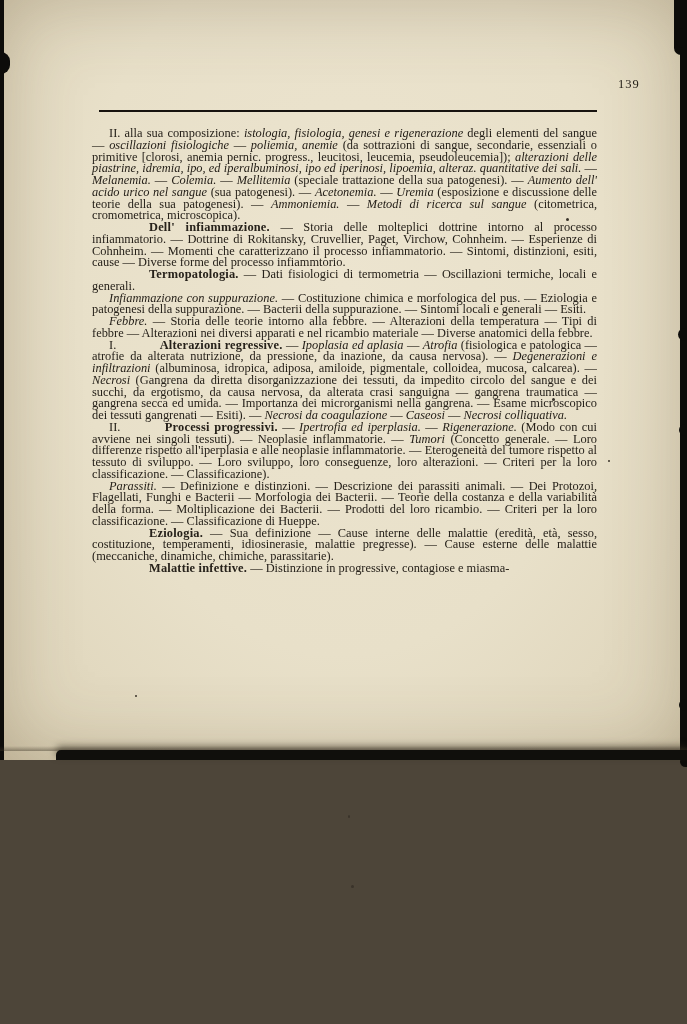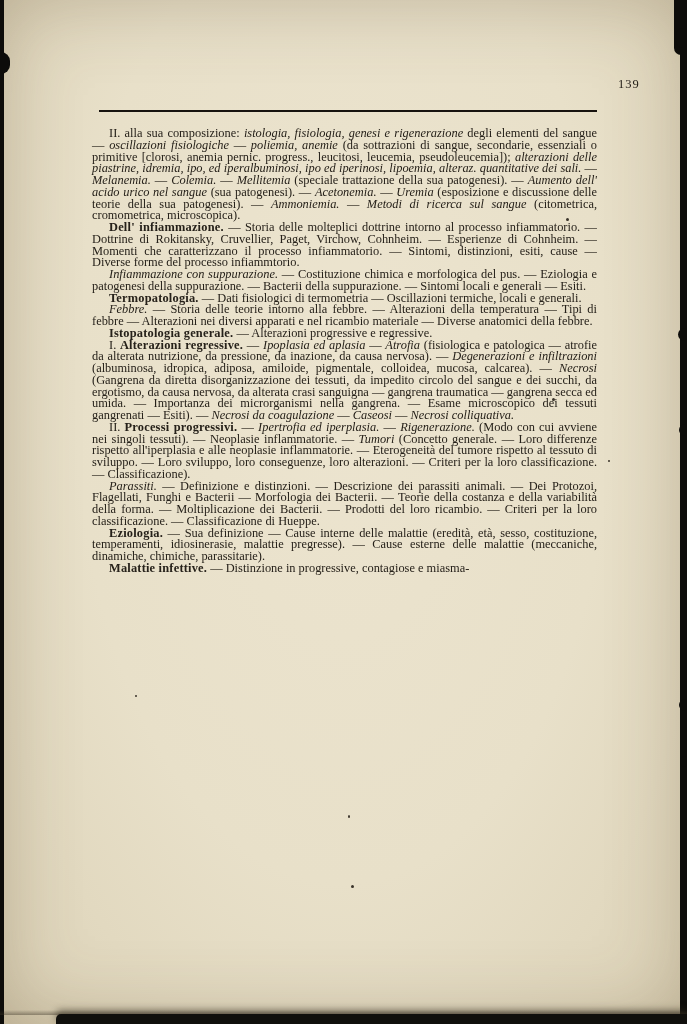--- a/index.html
+++ b/index.html
@@ -1,18 +1,18 @@
 <!DOCTYPE html>
 <html><head>
 <meta charset="utf-8">
 <style>
   html,body{margin:0;padding:0;}
   body{width:687px;height:1024px;overflow:hidden;background:#4d4539;}
   .scan{
-    position:relative;width:687px;height:1024px;
+    position:relative;width:687px;height:760px;
     background:radial-gradient(ellipse at 50% 38%, #ece4cf 0%, #e8e0c9 55%, #dcd2b7 100%);
     box-shadow:inset 0 0 80px rgba(92,74,44,0.30);
     font-family:"Liberation Serif","DejaVu Serif",serif;
     color:#26211a;
   }
   .edge-left{position:absolute;left:0;top:0;width:4px;height:100%;background:#0d0c0a;}
   .edge-right{position:absolute;right:0;top:0;width:7px;height:100%;background:#0d0c0a;}
   .edge-right-top{position:absolute;right:0;top:0;width:13px;height:55px;background:#0d0c0a;border-radius:0 0 0 7px;}
   .bump{position:absolute;right:0;background:#0d0c0a;border-radius:7px 0 0 7px;}
   .bump.b1{top:28px;height:20px;width:11px;}
@@ -21,21 +21,21 @@
   .bump.b4{top:699px;height:12px;width:8px;}
   .bump.b5{top:756px;height:11px;width:7px;}
   .corner-mark{position:absolute;left:0;top:52px;width:10px;height:22px;background:#0d0c0a;border-radius:0 9px 9px 0;}
   .bottom-band{position:absolute;left:56px;right:0;bottom:0;height:10px;background:#100f0c;border-radius:5px 0 0 0;box-shadow:0 -4px 7px rgba(45,38,26,0.55);}
   .bottom-shade{position:absolute;left:0;right:0;bottom:9px;height:5px;background:linear-gradient(to top, rgba(60,52,38,0.45), rgba(60,52,38,0));}
   .page-number{position:absolute;top:77px;left:618px;font-size:12.5px;letter-spacing:1px;color:#211c16;}
   .rule{position:absolute;left:99px;top:110px;width:498px;height:2px;background:#17130f;}
   .text-block{position:absolute;left:92px;top:128px;width:505px;font-size:12.4px;line-height:11.75px;}
   .para{margin:0;text-indent:17px;text-align:justify;}
   .it{font-style:italic;}
-  .bd{font-weight:700;letter-spacing:0.2px;}
+  .bd{font-weight:700;letter-spacing:0.2px;margin-left:40px;}
   .speck{position:absolute;background:#3a332a;border-radius:50%;}
   .speck.s1{left:566px;top:218px;width:3px;height:3px;}
   .speck.s2{left:552px;top:398px;width:3px;height:3px;}
   .speck.s3{left:348px;top:815px;width:2px;height:3px;}
   .speck.s4{left:351px;top:885px;width:3px;height:3px;}
   .speck.s5{left:608px;top:460px;width:2px;height:2px;}
   .speck.s6{left:135px;top:695px;width:2px;height:2px;}
 </style>
 </head>
 <body>
@@ -58,23 +58,22 @@
   <div class="speck s3"></div>
   <div class="speck s4"></div>
   <div class="speck s5"></div>
   <div class="speck s6"></div>
 
   <div class="page-number">139</div>
   <div class="rule"></div>
   <div class="text-block" id="text-block">
       <p class="para"><span>II. alla sua composizione: </span><span class="it">istologia, fisiologia, genesi e rigenerazione</span><span> degli elementi del sangue — </span><span class="it">oscillazioni fisiologiche</span><span> — </span><span class="it">poliemia, anemie</span><span> (da sottrazioni di sangue, secondarie, essenziali o primitive [clorosi, anemia pernic. progress., leucitosi, leucemia, pseudoleucemia]); </span><span class="it">alterazioni delle piastrine, idremia, ipo, ed iperalbuminosi, ipo ed iperinosi, lipoemia, alteraz. quantitative dei sali.</span><span> — </span><span class="it">Melanemia.</span><span> — </span><span class="it">Colemia.</span><span> — </span><span class="it">Mellitemia</span><span> (speciale trattazione della sua patogenesi). — </span><span class="it">Aumento dell' acido urico nel sangue</span><span> (sua patogenesi). — </span><span class="it">Acetonemia.</span><span> — </span><span class="it">Uremia</span><span> (esposizione e discussione delle teorie della sua patogenesi). — </span><span class="it">Ammoniemia.</span><span> — </span><span class="it">Metodi di ricerca sul sangue</span><span> (citometrica, cromometrica, microscopica).</span></p>
       <p class="para"><span class="bd">Dell' infiammazione.</span><span> — Storia delle molteplici dottrine intorno al processo infiammatorio. — Dottrine di Rokitansky, Cruvellier, Paget, Virchow, Cohnheim. — Esperienze di Cohnheim. — Momenti che caratterizzano il processo infiammatorio. — Sintomi, distinzioni, esiti, cause — Diverse forme del processo infiammtorio.</span></p>
+      <p class="para"><span class="bd">Termopatologia.</span><span> — Dati fisiologici di termometria — Oscillazioni termiche, locali e generali.</span></p>
       <p class="para"><span class="it">Infiammazione con suppurazione.</span><span> — Costituzione chimica e morfologica del pus. — Eziologia e patogenesi della suppurazione. — Bacterii della suppurazione. — Sintomi locali e generali — Esiti.</span></p>
-      <p class="para"><span class="bd">Termopatologia.</span><span> — Dati fisiologici di termometria — Oscillazioni termiche, locali e generali.</span></p>
       <p class="para"><span class="it">Febbre.</span><span> — Storia delle teorie intorno alla febbre. — Alterazioni della temperatura — Tipi di febbre — Alterazioni nei diversi apparati e nel ricambio materiale — Diverse anatomici della febbre.</span></p>
-      <p class="para"><span class="bd">Istopatologia generale.</span><span> — Alterazioni progressive e regressive.</span></p>
       <p class="para"><span>I. </span><span class="bd">Alterazioni regressive.</span><span> — </span><span class="it">Ipoplasia ed aplasia</span><span> — </span><span class="it">Atrofia</span><span> (fisiologica e patologica — atrofie da alterata nutrizione, da pressione, da inazione, da causa nervosa). — </span><span class="it">Degenerazioni e infiltrazioni</span><span> (albuminosa, idropica, adiposa, amiloide, pigmentale, colloidea, mucosa, calcarea). — </span><span class="it">Necrosi</span><span> (Gangrena da diretta disorganizzazione dei tessuti, da impedito circolo del sangue e dei succhi, da ergotismo, da causa nervosa, da alterata crasi sanguigna — gangrena traumatica — gangrena secca ed umida. — Importanza dei microrganismi nella gangrena. — Esame microscopico dei tessuti gangrenati — Esiti). — </span><span class="it">Necrosi da coagulazione</span><span> — </span><span class="it">Caseosi</span><span> — </span><span class="it">Necrosi colliquativa.</span></p>
       <p class="para"><span>II. </span><span class="bd">Processi progressivi.</span><span> — </span><span class="it">Ipertrofia ed iperplasia.</span><span> — </span><span class="it">Rigenerazione.</span><span> (Modo con cui avviene nei singoli tessuti). — Neoplasie inflammatorie. — </span><span class="it">Tumori</span><span> (Concetto generale. — Loro differenze rispetto all'iperplasia e alle neoplasie inflammatorie. — Eterogeneità del tumore rispetto al tessuto di sviluppo. — Loro sviluppo, loro conseguenze, loro alterazioni. — Criteri per la loro classificazione. — Classificazione).</span></p>
       <p class="para"><span class="it">Parassiti.</span><span> — Definizione e distinzioni. — Descrizione dei parassiti animali. — Dei Protozoi, Flagellati, Funghi e Bacterii — Morfologia dei Bacterii. — Teorie della costanza e della variabilità della forma. — Moltiplicazione dei Bacterii. — Prodotti del loro ricambio. — Criteri per la loro classificazione. — Classificazione di Hueppe.</span></p>
       <p class="para"><span class="bd">Eziologia.</span><span> — Sua definizione — Cause interne delle malattie (eredità, età, sesso, costituzione, temperamenti, idiosinerasie, malattie pregresse). — Cause esterne delle malattie (meccaniche, dinamiche, chimiche, parassitarie).</span></p>
       <p class="para"><span class="bd">Malattie infettive.</span><span> — Distinzione in progressive, contagiose e miasma-</span></p>
     </div>
 </div>
 
 </body></html>

